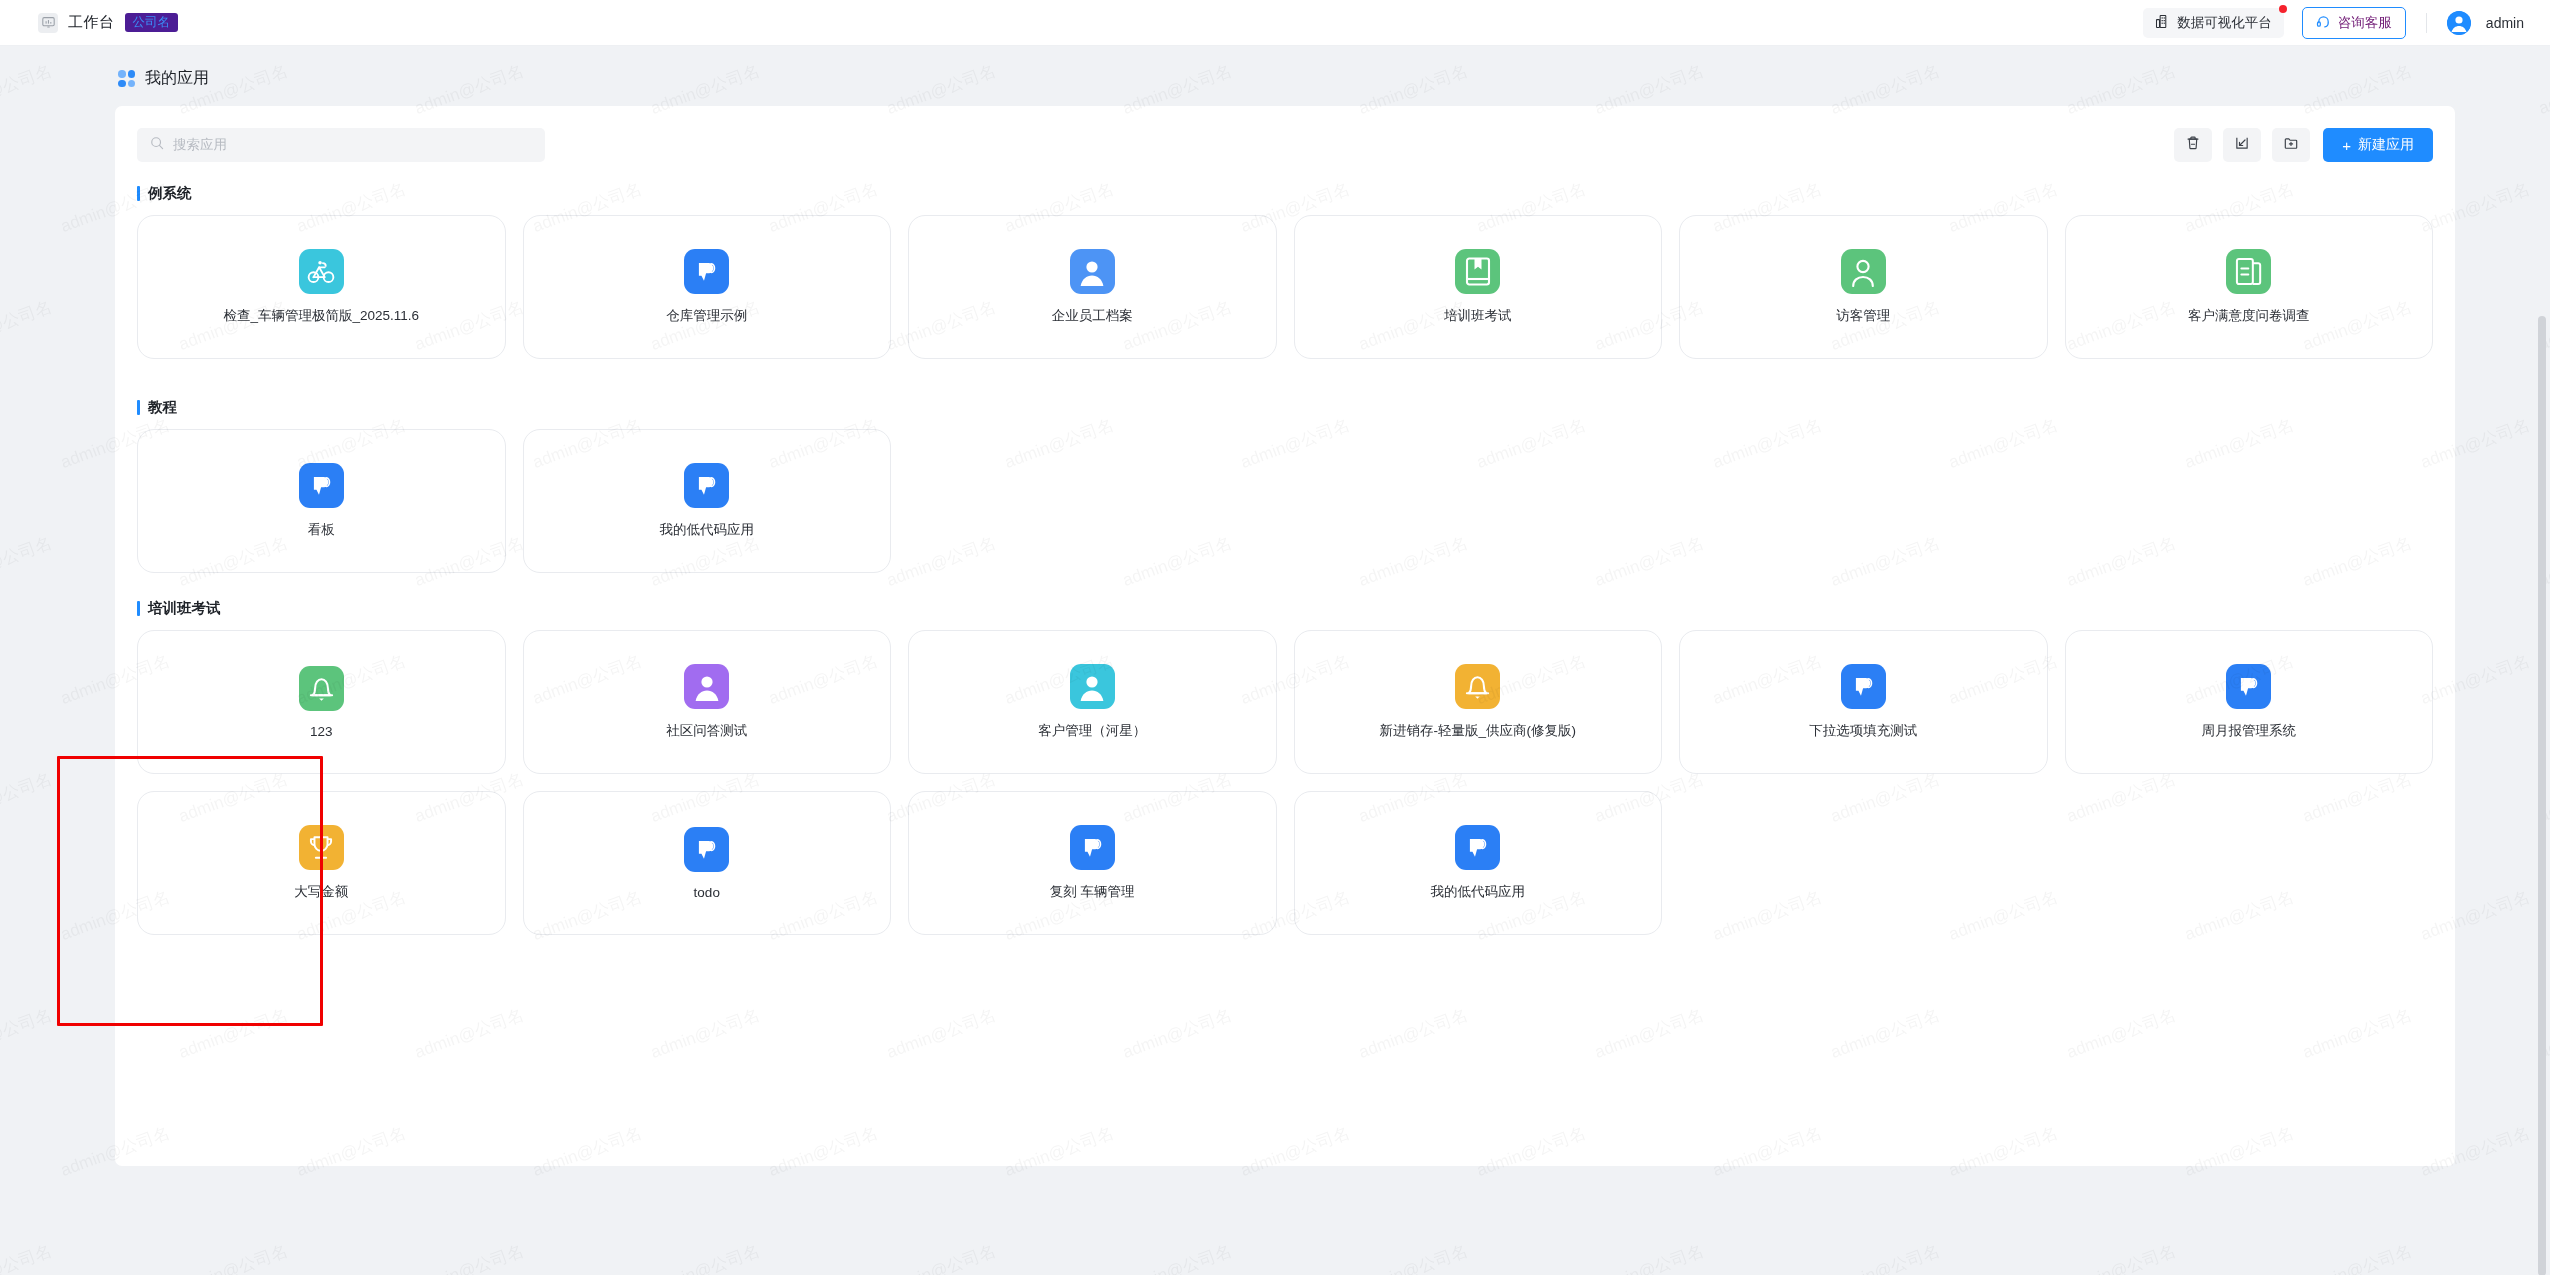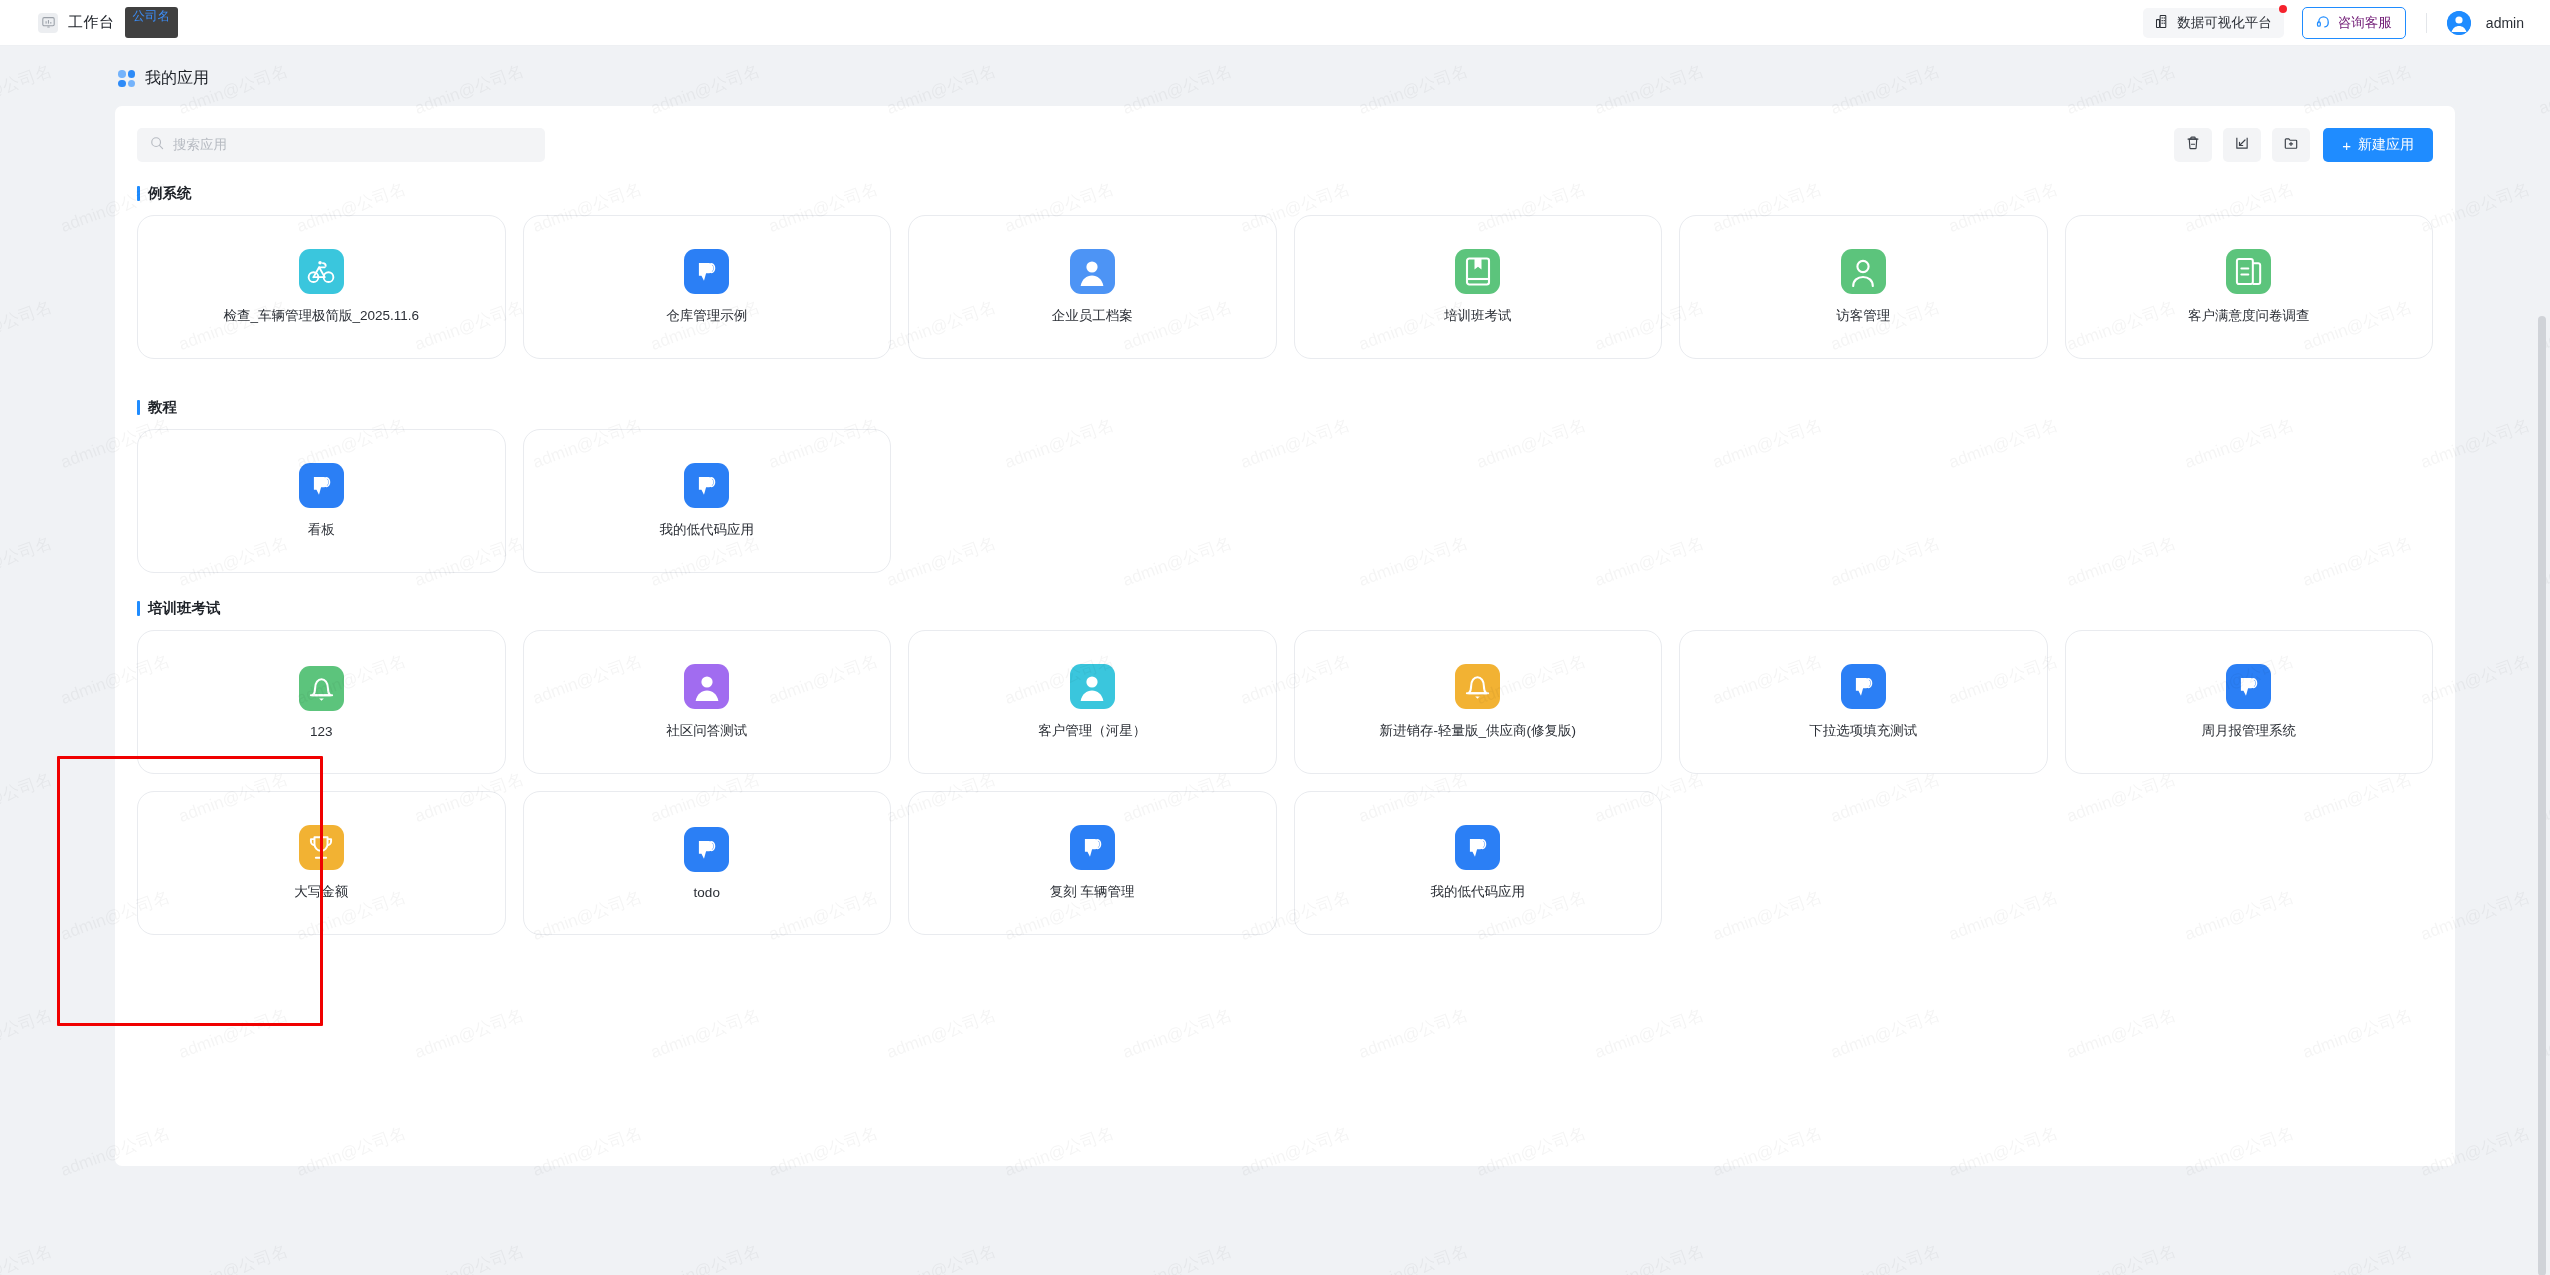--- a/index.html
+++ b/index.html
@@ -47,23 +47,23 @@
   }
   .tb-monitor-icon svg { display:block; }
   .tb-title {
     font-size: 15px;
     color: #20242b;
     letter-spacing: .5px;
   }
   .tb-badge {
     font-size: 12.5px;
     color: #3b8cf6;
-    background: #404040;
+    background: #4c1d95;
     border-radius: 3px;
-    padding: 3px 8px 16px;
+    padding: 3px 8px 4px;
     line-height: 1;
   }
   .tb-spacer { flex: 1; }
   .tb-right { display: flex; align-items: center; gap: 0px; }
 
   .tb-viz {
     position: relative;
     display: flex; align-items: center; gap: 7px;
     background: #f5f6f8;
     border-radius: 5px;

